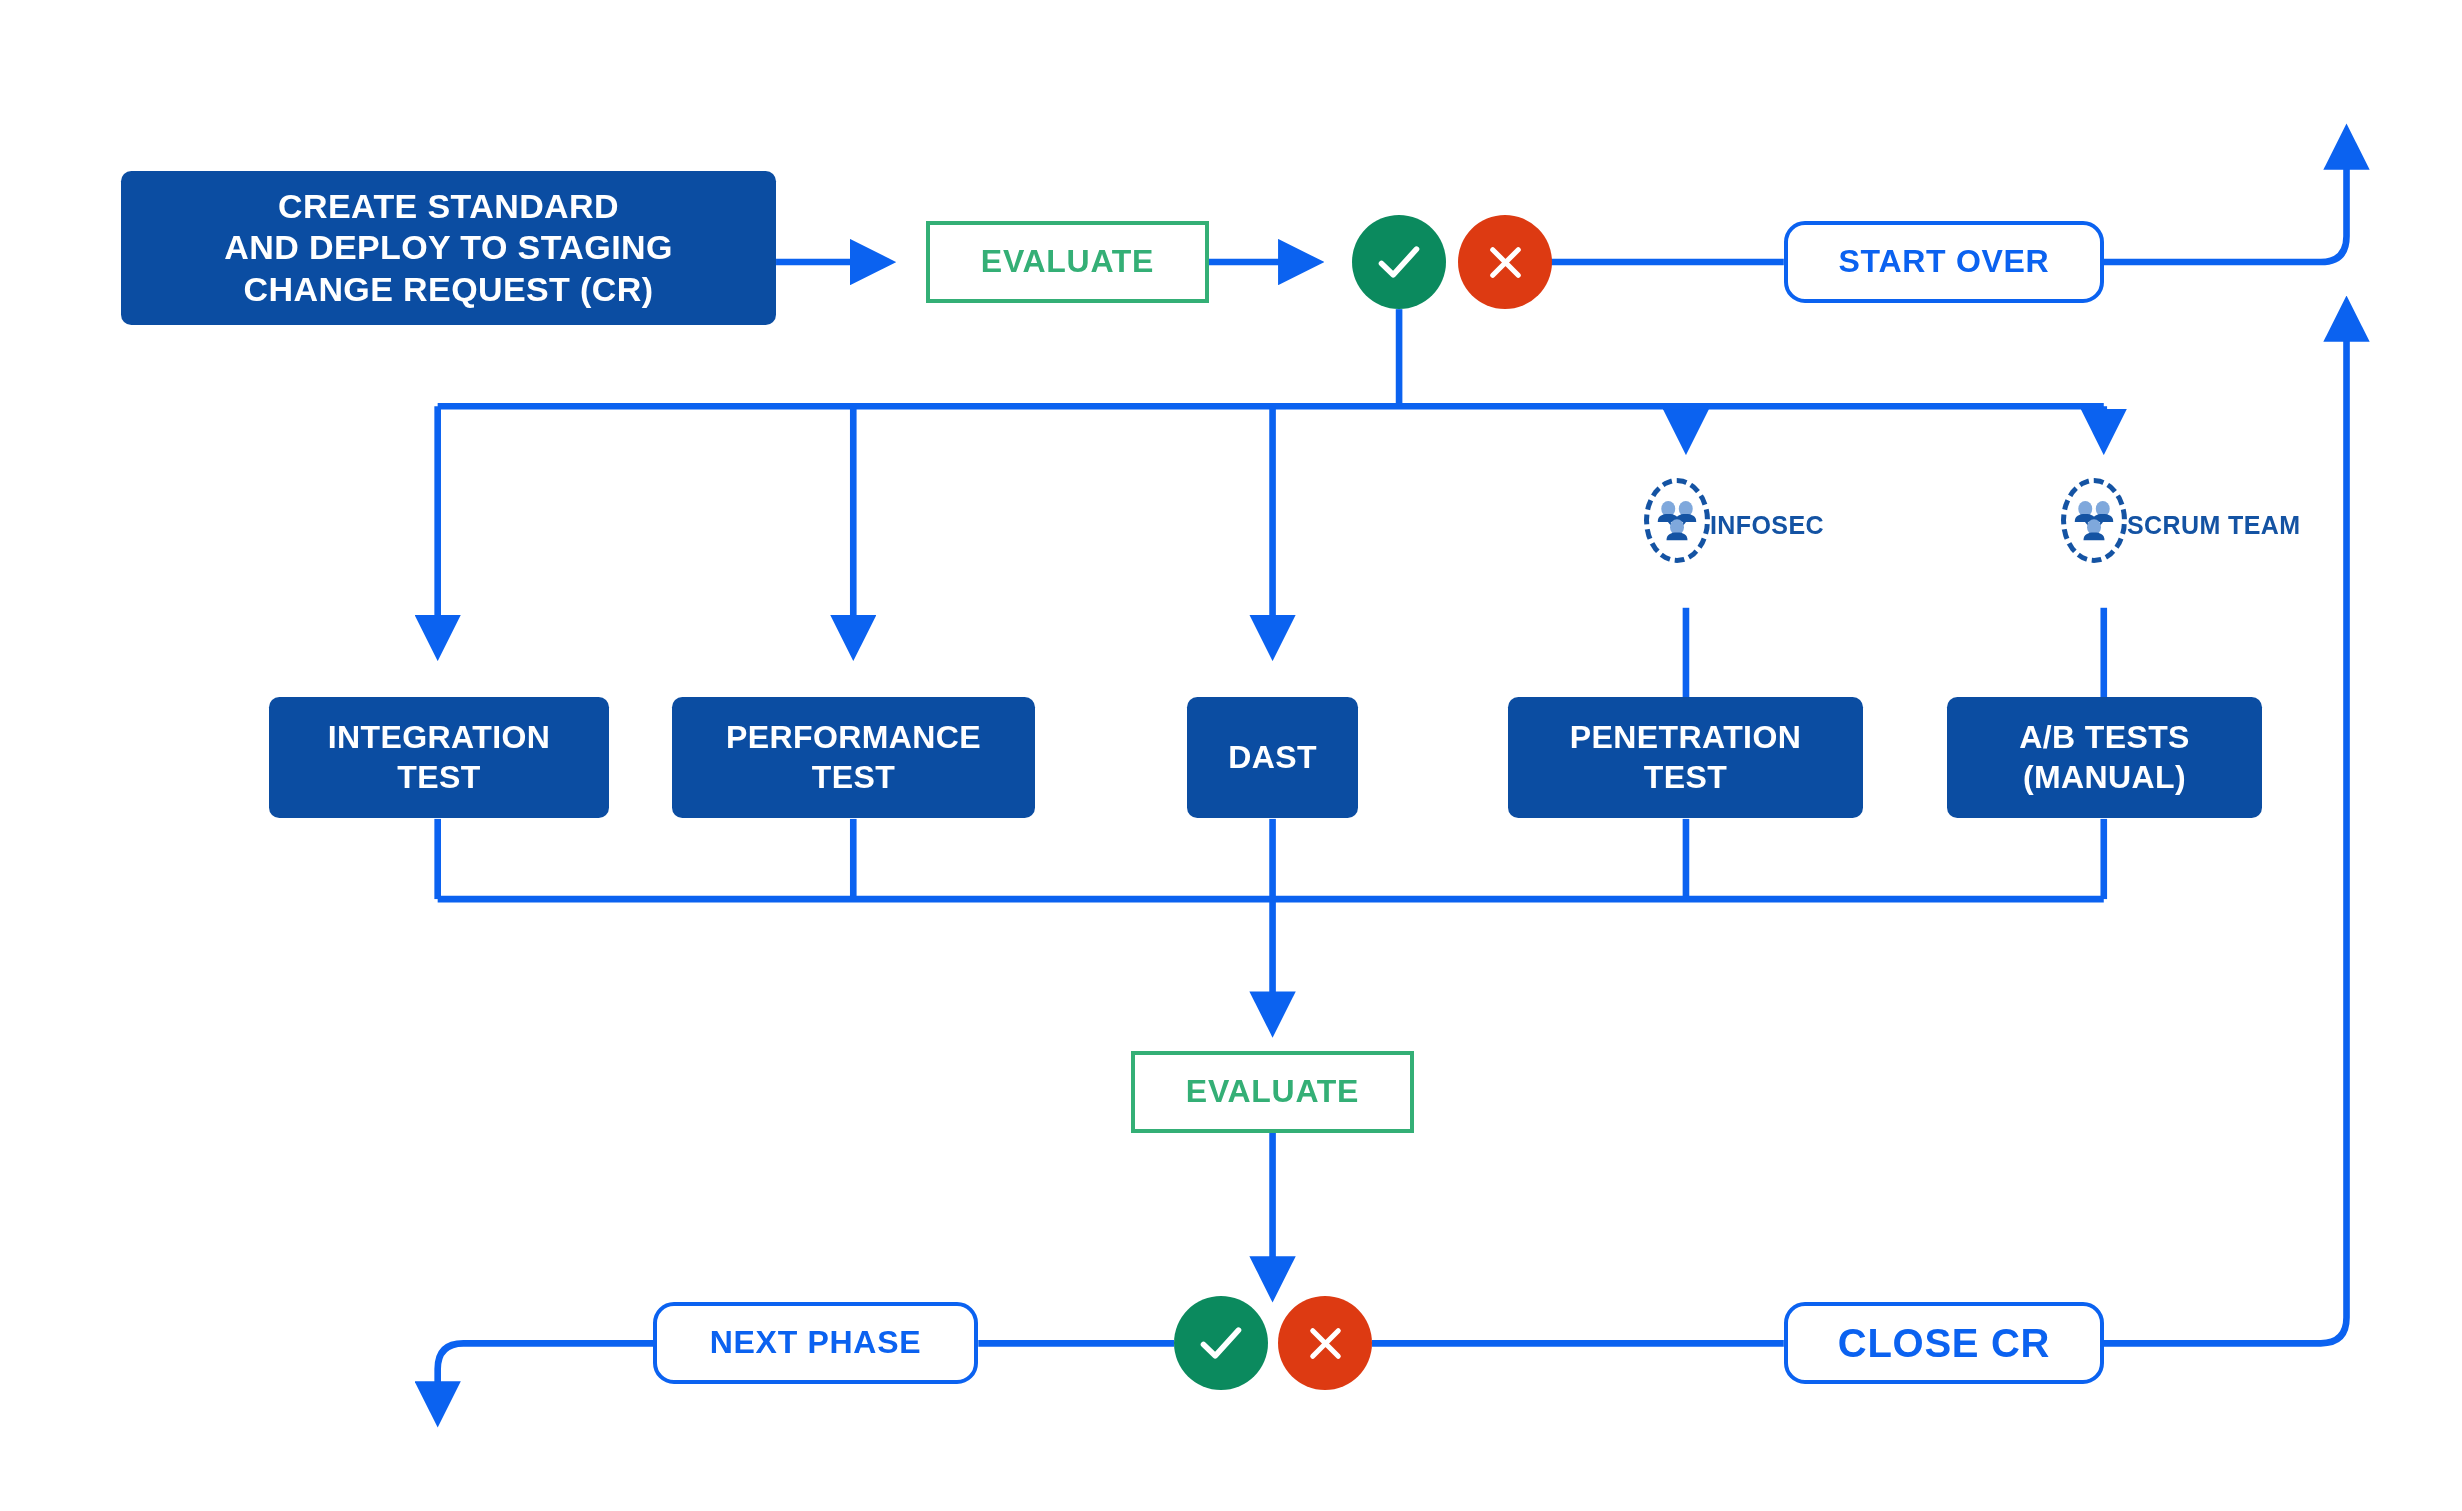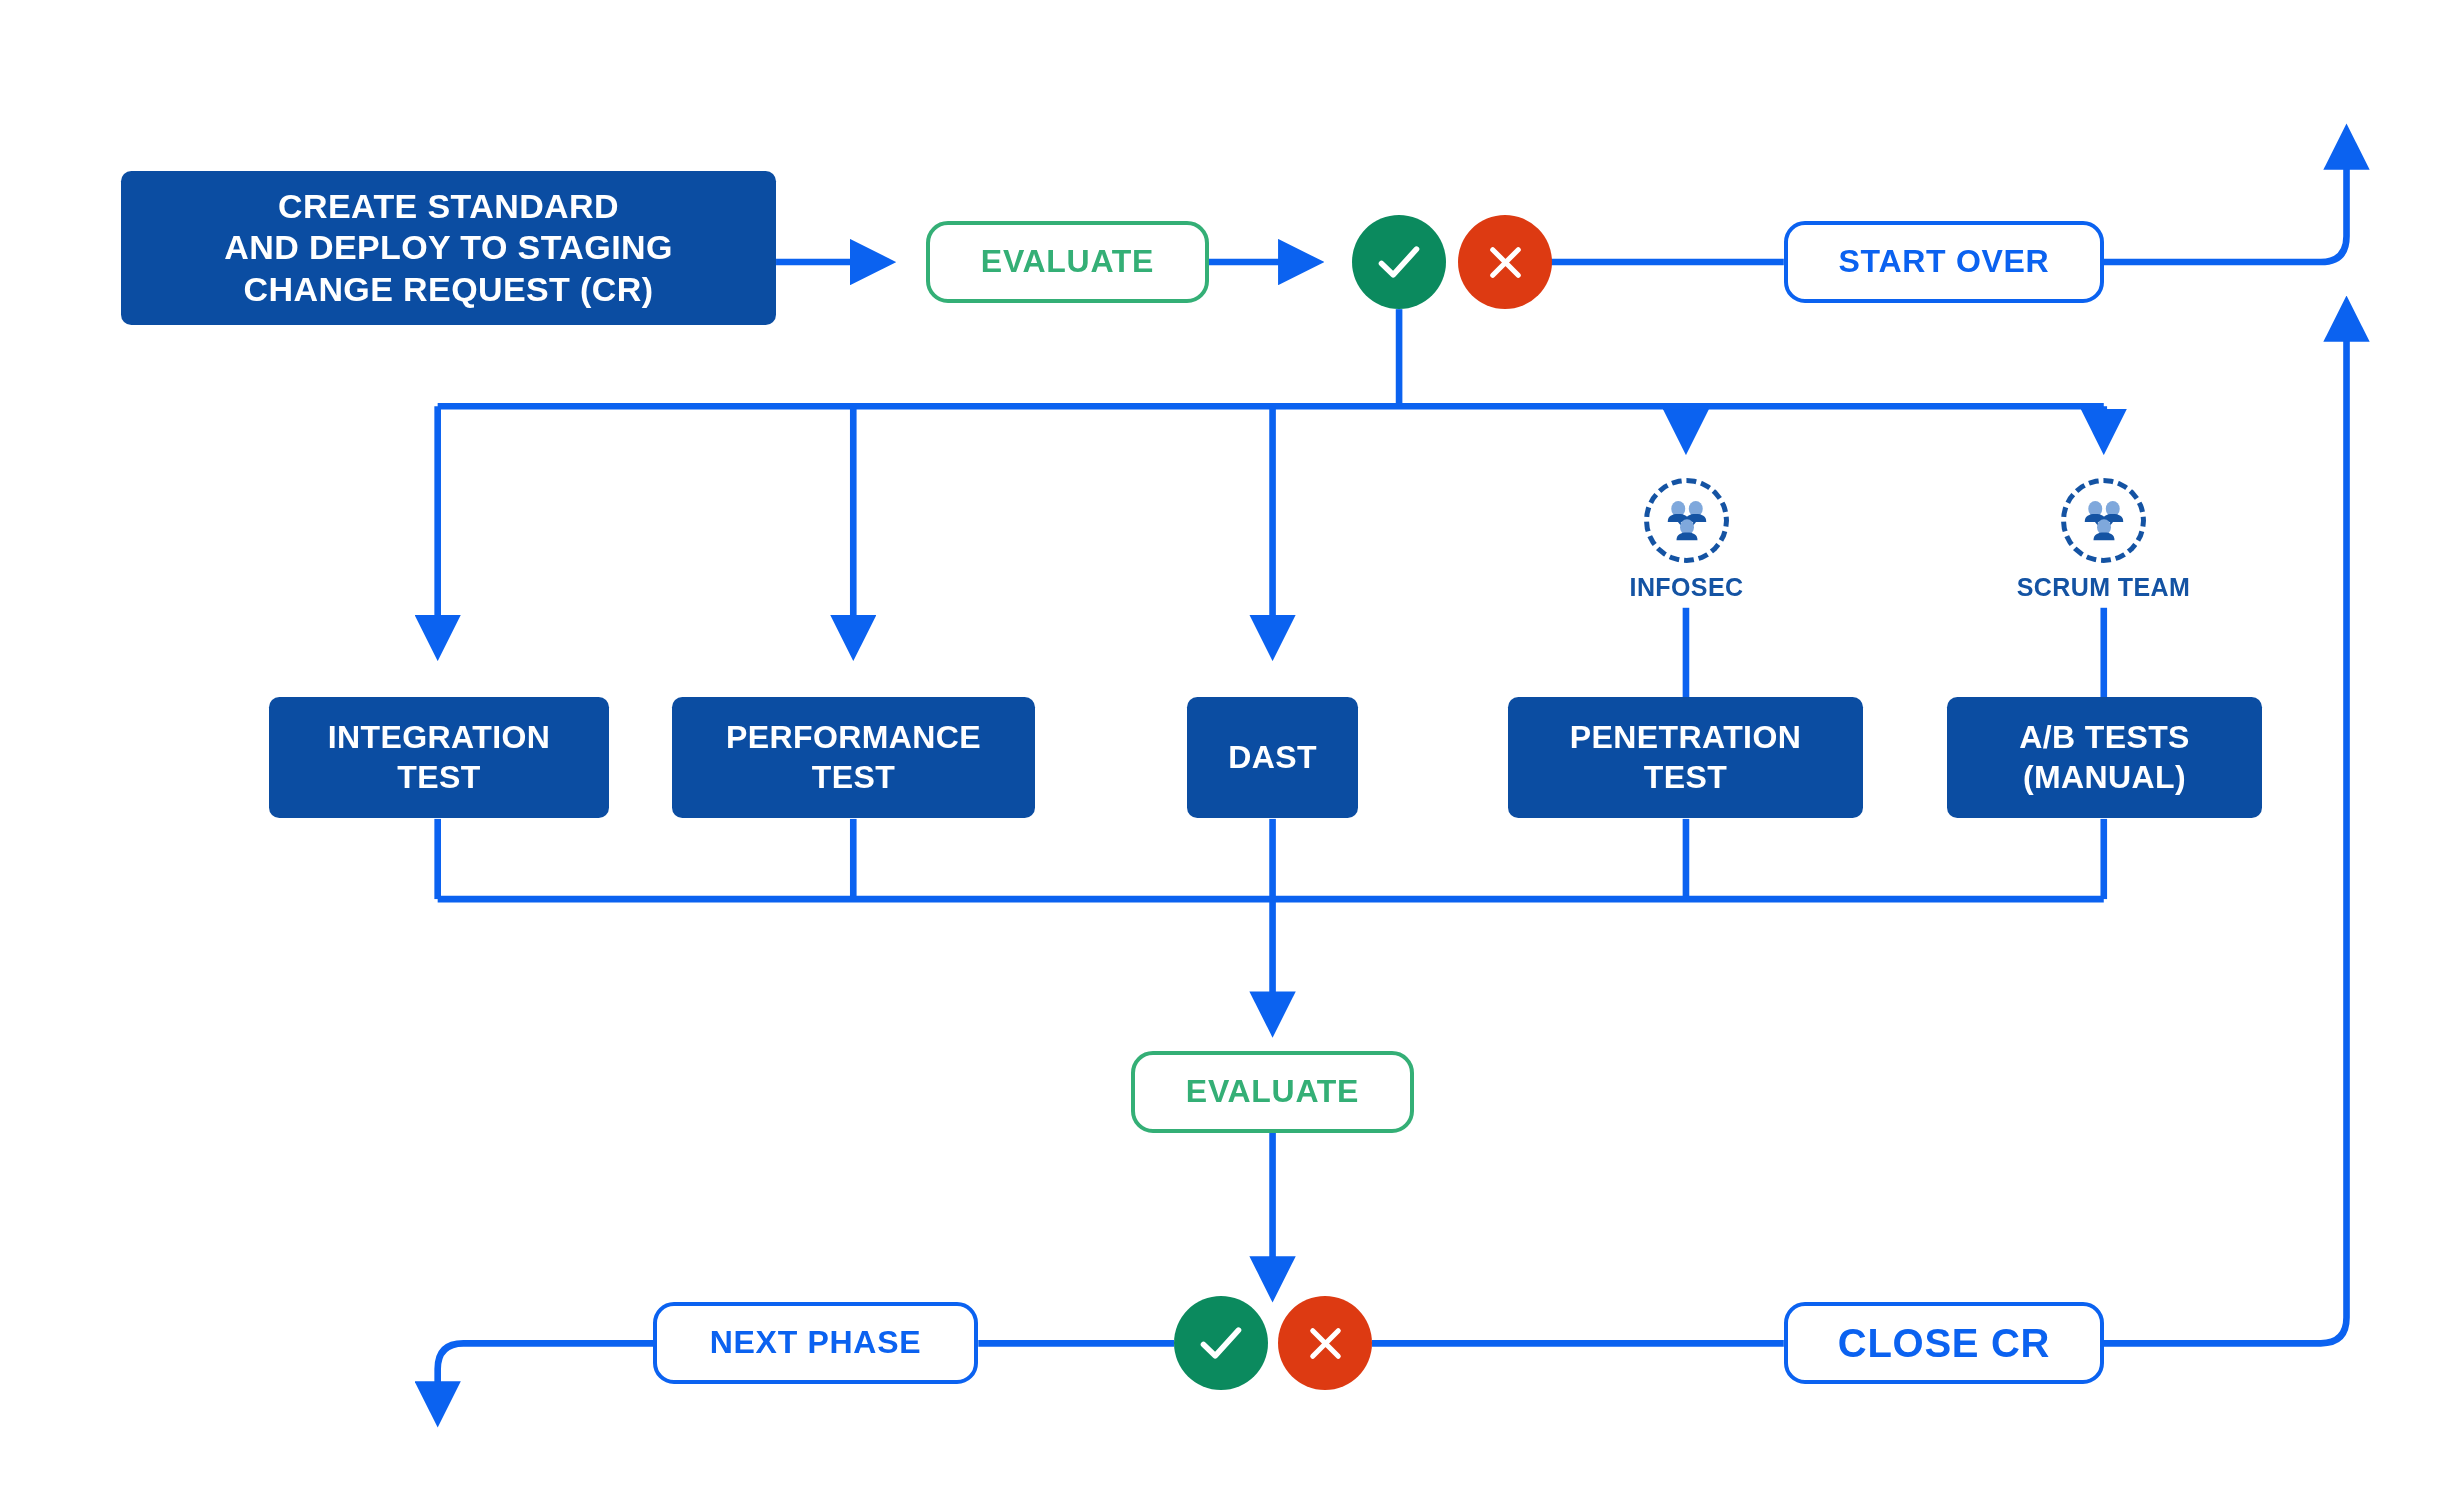--- a/index.html
+++ b/index.html
@@ -47,21 +47,21 @@
     letter-spacing: 0.4px;
     line-height: 1.22;
     padding: 4.4px 10.3px;
   }
 
   
   .chip-green {
     background: #ffffff;
     border: 4.4px solid #34AF76;
     color: #34AF76;
-    border-radius: 22px;
+    border-radius: 0;
     font-weight: 800;
     letter-spacing: 0.7px;
     line-height: 1.1;
   }
 
   
   .chip-blue {
     background: #ffffff;
     border: 4.4px solid #0B62F0;
     color: #0B62F0;
@@ -78,21 +78,21 @@
     align-items: center;
     justify-content: center;
   }
   .status.ok  { background: #0B8A5E; }
   .status.bad { background: #DD3A12; }
   .status svg { display: block; }
 
   .actor {
     position: absolute;
     display: flex;
-    flex-direction: column;
+    flex-direction: row;
     align-items: center;
   }
   .actor-ring {
     width: 85px;
     height: 85px;
     border-radius: 50%;
     border: 5.1px dashed #1453A3;
     display: flex;
     align-items: center;
     justify-content: center;

